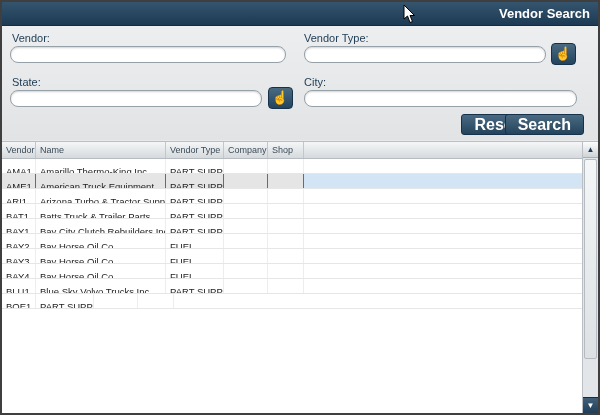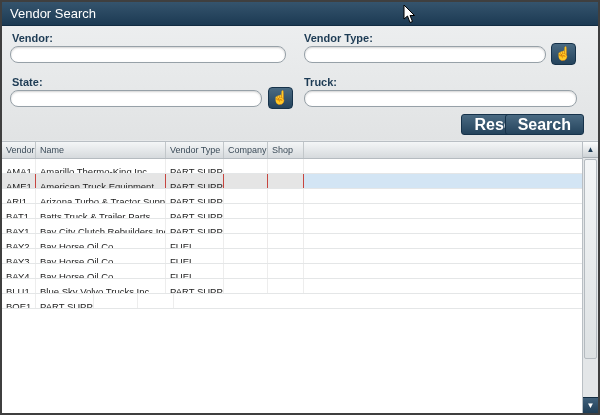--- a/index.html
+++ b/index.html
@@ -5,27 +5,28 @@
   html,body{margin:0;padding:0;background:#f2f2f2;}
   *{box-sizing:border-box;}
   .window{
     position:relative;width:600px;height:415px;
     border:2px solid #3f3f3f;background:#e7e9ea;overflow:hidden;
     font-family:"Liberation Sans", sans-serif;
   }
   
   .titlebar{
     height:24px;background:linear-gradient(#35546d,#1c3a53);
-    color:#ffffff;font-size:13px;font-weight:normal;
+    color:#ffffff;font-size:13px;font-weight:bold;
     display:flex;align-items:center;padding:0 8px;
     border-bottom:1px solid #122c42;
+    justify-content:flex-end;
   }
   
   .form{position:relative;height:114px;background:linear-gradient(#eceeef,#e1e3e4);}
-  .flabel{position:absolute;font-size:11px;font-weight:bold;color:#1d3b54;text-align:right;}
+  .flabel{position:absolute;font-size:11px;font-weight:normal;color:#1d3b54;text-align:right;}
   .finput{
     position:absolute;height:17px;background:#ffffff;
     border:1px solid #97a1a8;border-radius:8px;
     box-shadow:inset 0 1px 2px rgba(0,0,0,.18);
     font-size:11px;padding:0 7px;color:#222;outline:none;
     font-family:"Liberation Sans", sans-serif;
   }
   .picker{
     position:absolute;width:25px;height:22px;
     background:linear-gradient(#4a6a82,#24435c);
@@ -90,21 +91,21 @@
     <button class="picker" style="left:549px;top:17px;">
       <span>☝</span>
     </button>
 
     <div class="flabel" style="left:10px;top:50px;">State:</div>
     <input class="finput" style="left: 8px; top: 64px; width: 252px;" value="">
     <button class="picker" style="left:266px;top:61px;">
       <span>☝</span>
     </button>
 
-    <div class="flabel" style="left:302px;top:50px;">Truck:</div>
+    <div class="flabel" style="left:302px;top:50px;">City:</div>
     <input class="finput" style="left: 302px; top: 64px; width: 273px;" value="">
 
     <button class="btn" style="right:67px;top:88px;">Reset</button>
     <button class="btn" style="right:14px;top:88px;">Search</button>
   </div>
 
   <div class="table">
     <div class="grid">
 
       <div class="thead">

